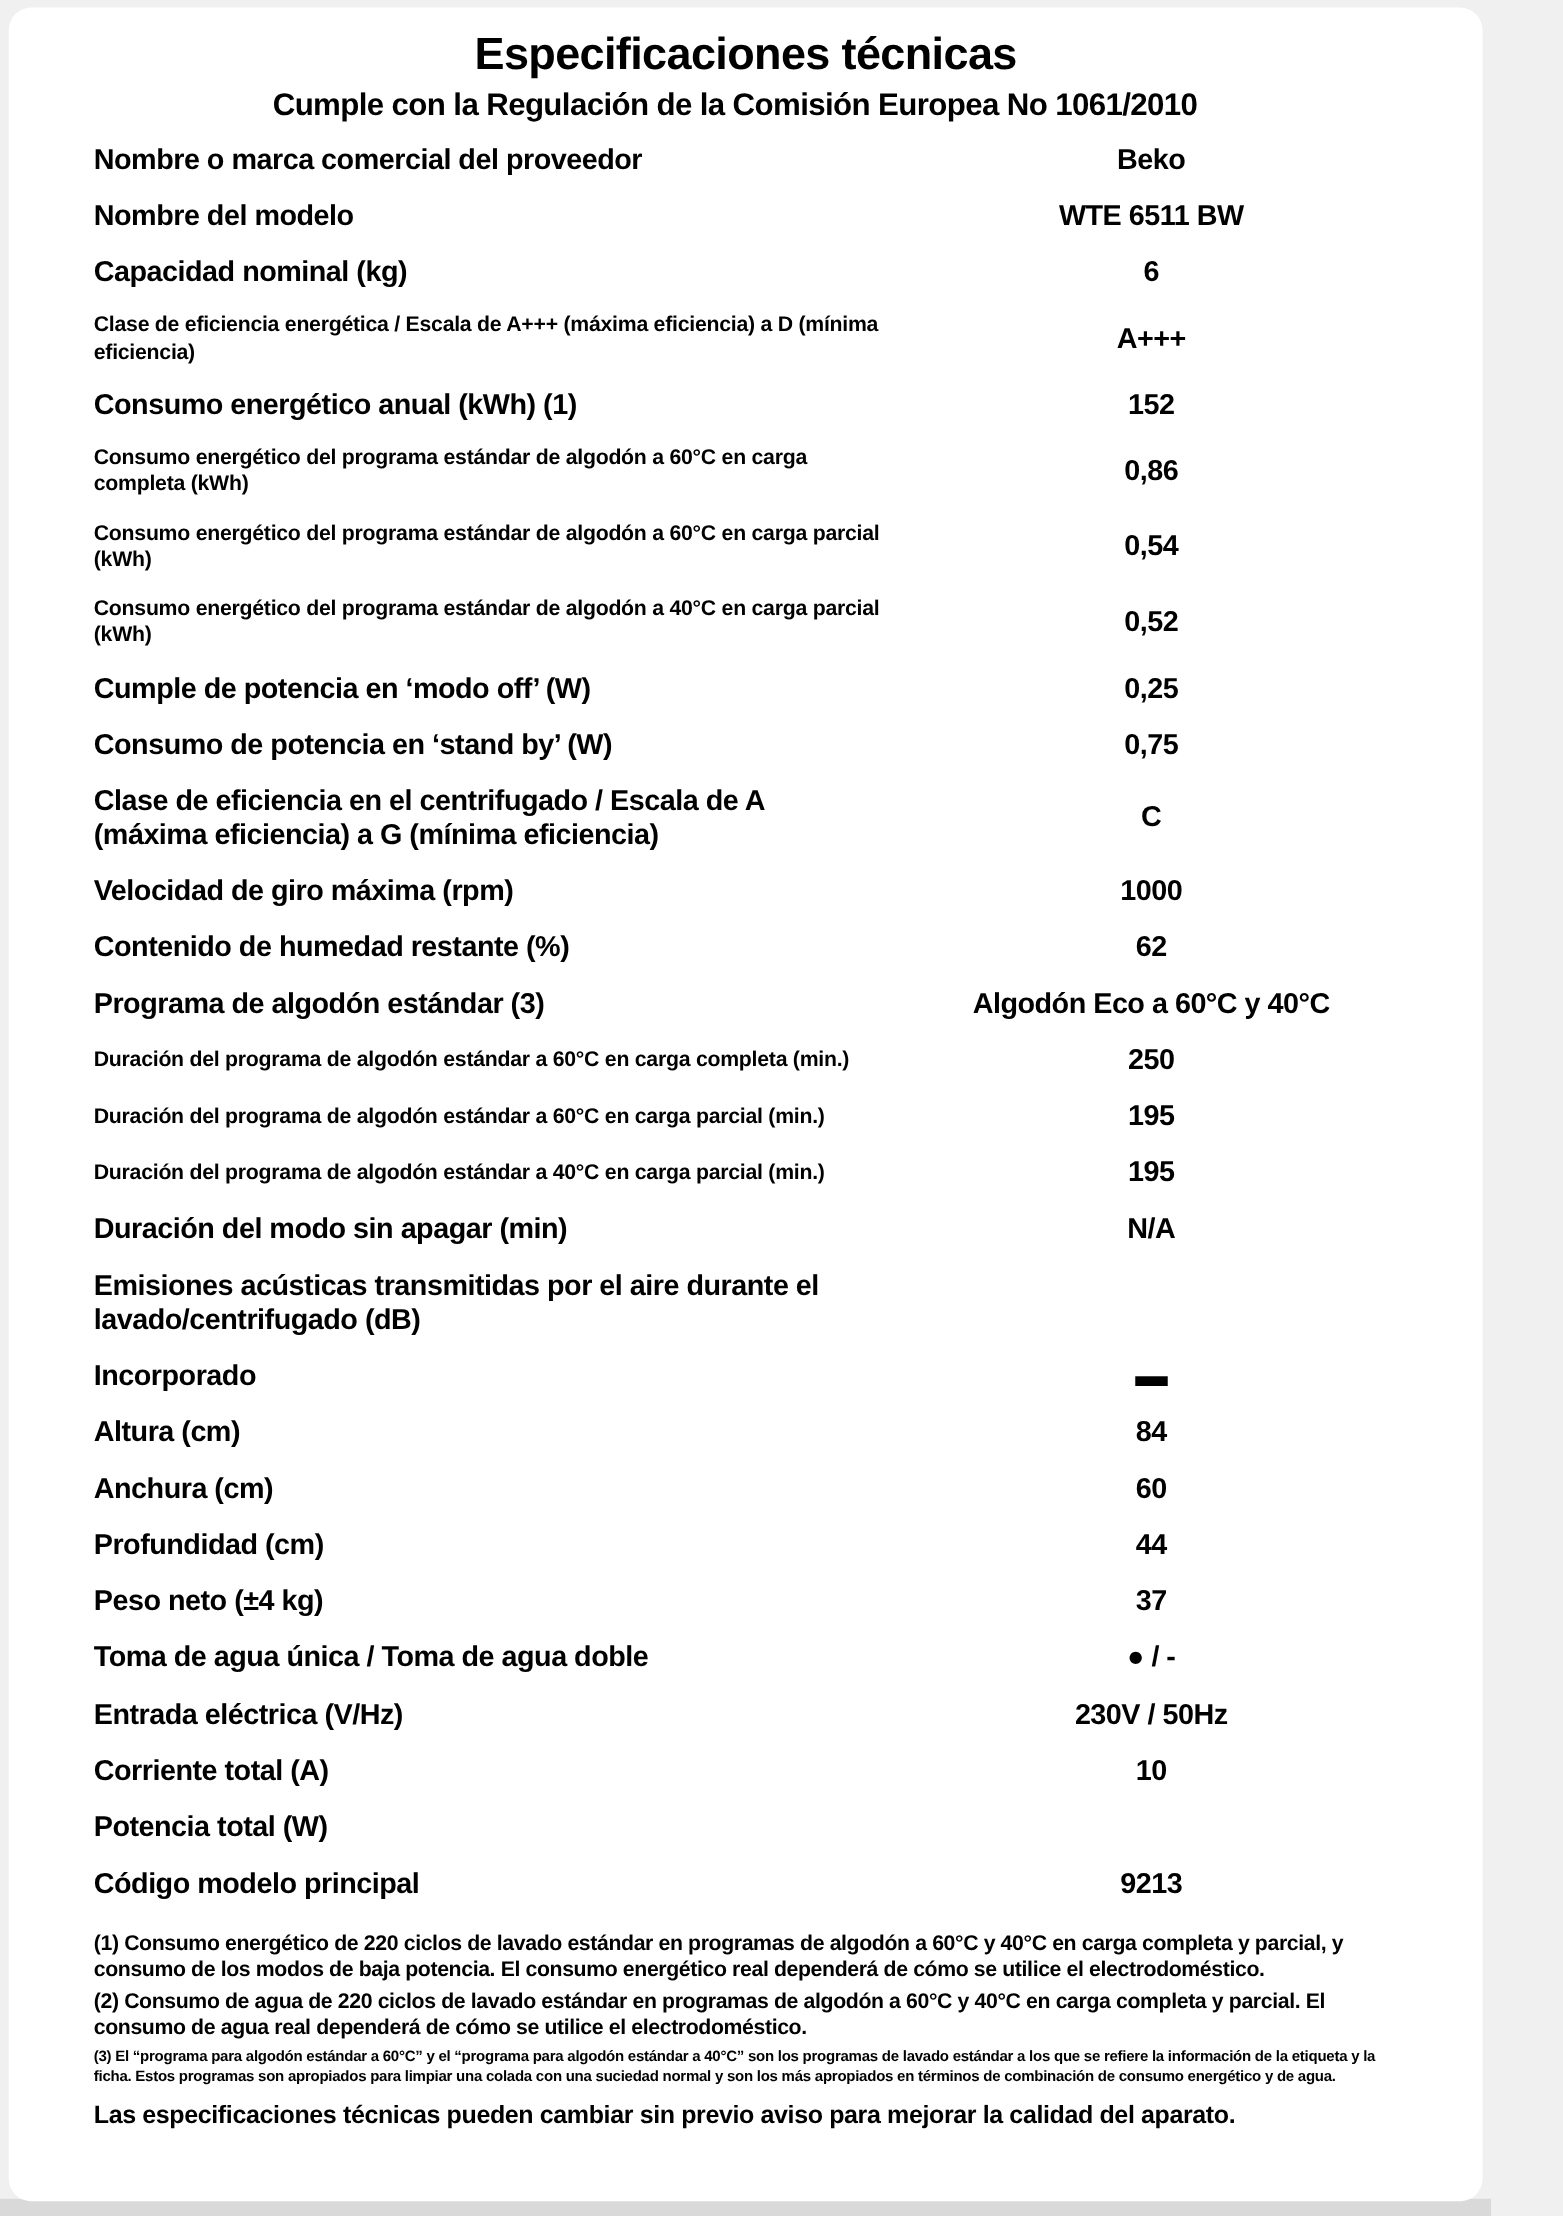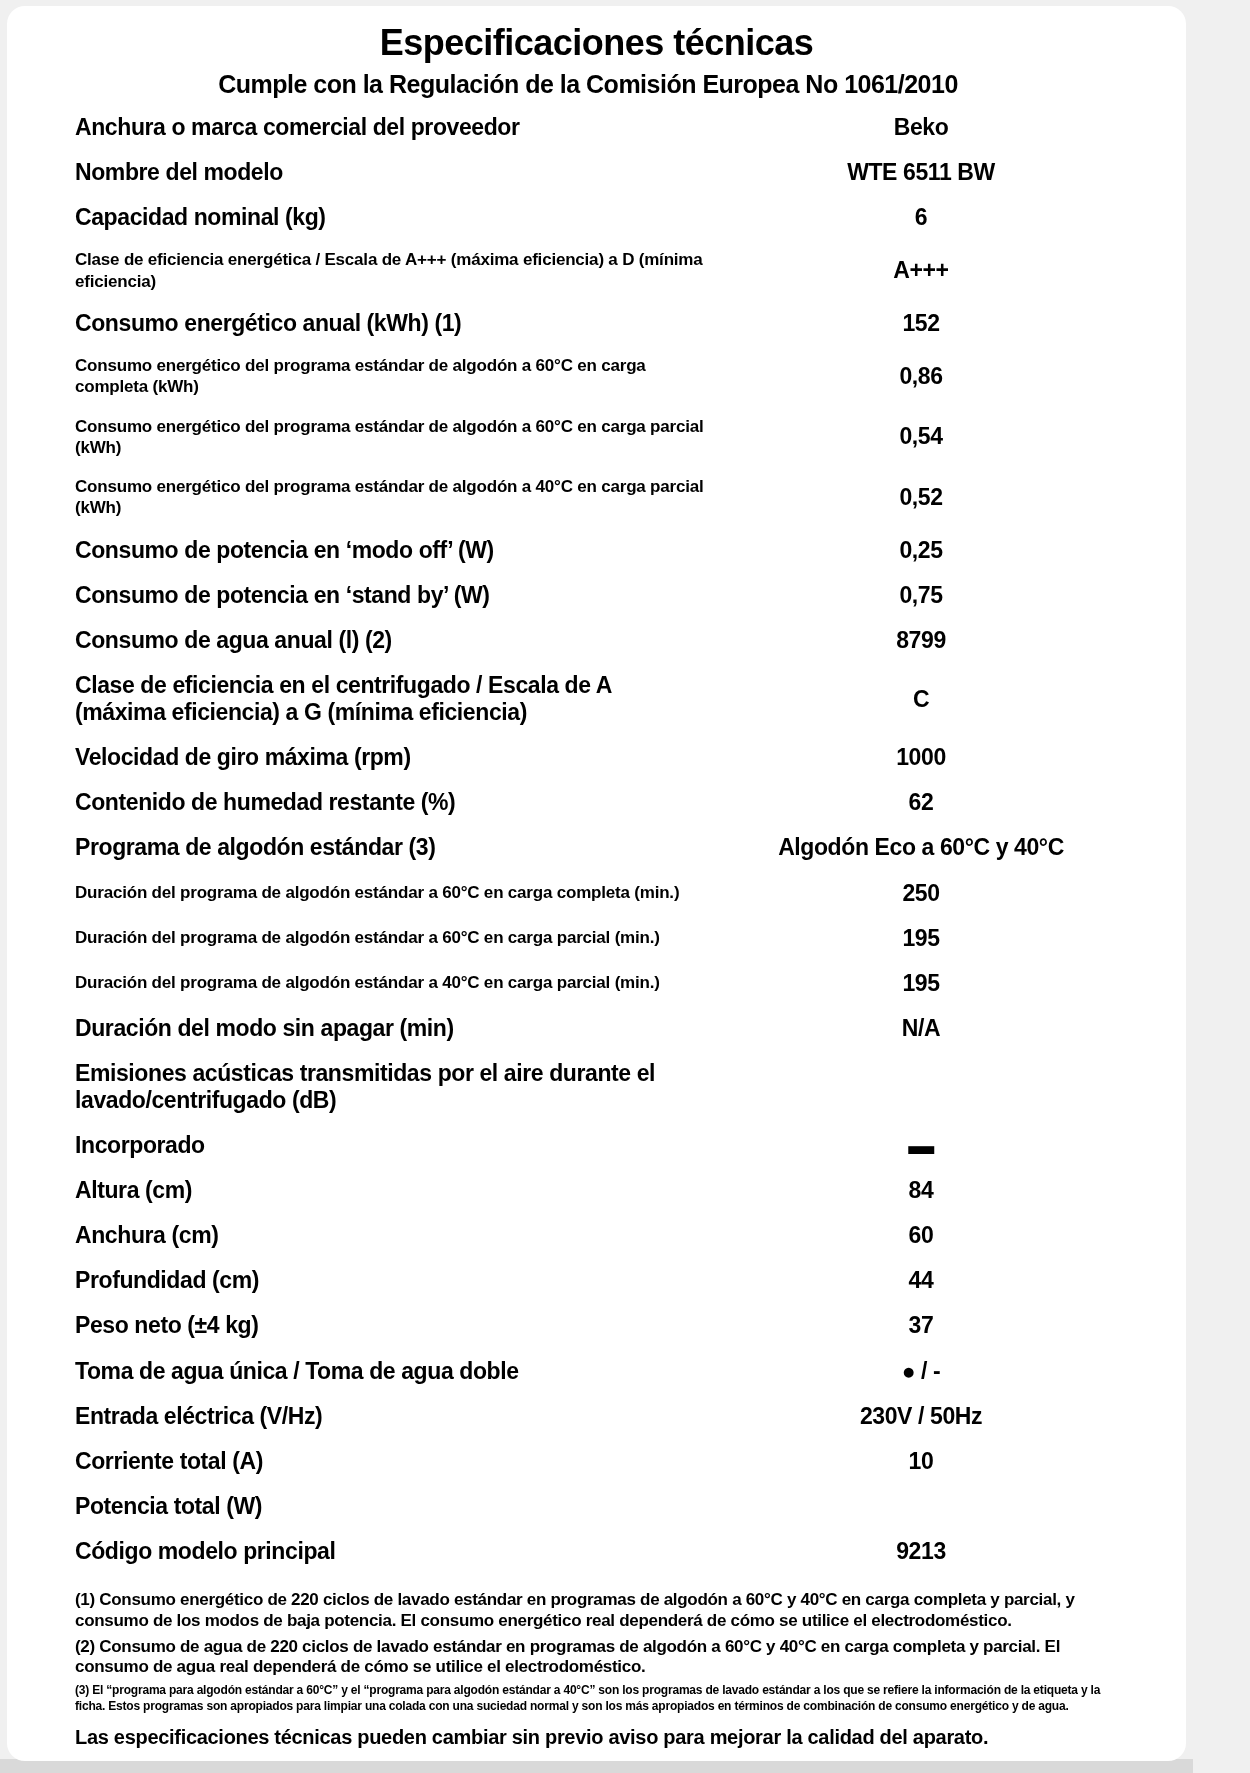--- a/index.html
+++ b/index.html
@@ -102,21 +102,21 @@
 </head>
 <body>
 
 <div class="page-wrap">
   <div class="bottom-strip"></div>
   <div class="card">
     <h1 class="doc-title">Especificaciones técnicas</h1>
     <h2 class="doc-subtitle">Cumple con la Regulación de la Comisión Europea No 1061/2010</h2>
     <div class="spec-table">
         <div class="row">
-          <div class="label">Anchura o marca comercial del proveedor</div>
+          <div class="label">Nombre o marca comercial del proveedor</div>
           <div class="value">Beko</div>
         </div>
         <div class="row">
           <div class="label">Nombre del modelo</div>
           <div class="value">WTE 6511 BW</div>
         </div>
         <div class="row">
           <div class="label">Capacidad nominal (kg)</div>
           <div class="value">6</div>
         </div>
@@ -134,30 +134,26 @@
         </div>
         <div class="row small">
           <div class="label">Consumo energético del programa estándar de algodón a 60°C en carga parcial (kWh)</div>
           <div class="value">0,54</div>
         </div>
         <div class="row small">
           <div class="label">Consumo energético del programa estándar de algodón a 40°C en carga parcial (kWh)</div>
           <div class="value">0,52</div>
         </div>
         <div class="row">
-          <div class="label">Consumo de potencia en ‘modo off’ (W)</div>
+          <div class="label">Cumple de potencia en ‘modo off’ (W)</div>
           <div class="value">0,25</div>
         </div>
         <div class="row">
           <div class="label">Consumo de potencia en ‘stand by’ (W)</div>
           <div class="value">0,75</div>
-        </div>
-        <div class="row">
-          <div class="label">Consumo de agua anual (l) (2)</div>
-          <div class="value">8799</div>
         </div>
         <div class="row">
           <div class="label">Clase de eficiencia en el centrifugado / Escala de A (máxima eficiencia) a G (mínima eficiencia)</div>
           <div class="value">C</div>
         </div>
         <div class="row">
           <div class="label">Velocidad de giro máxima (rpm)</div>
           <div class="value">1000</div>
         </div>
         <div class="row">

